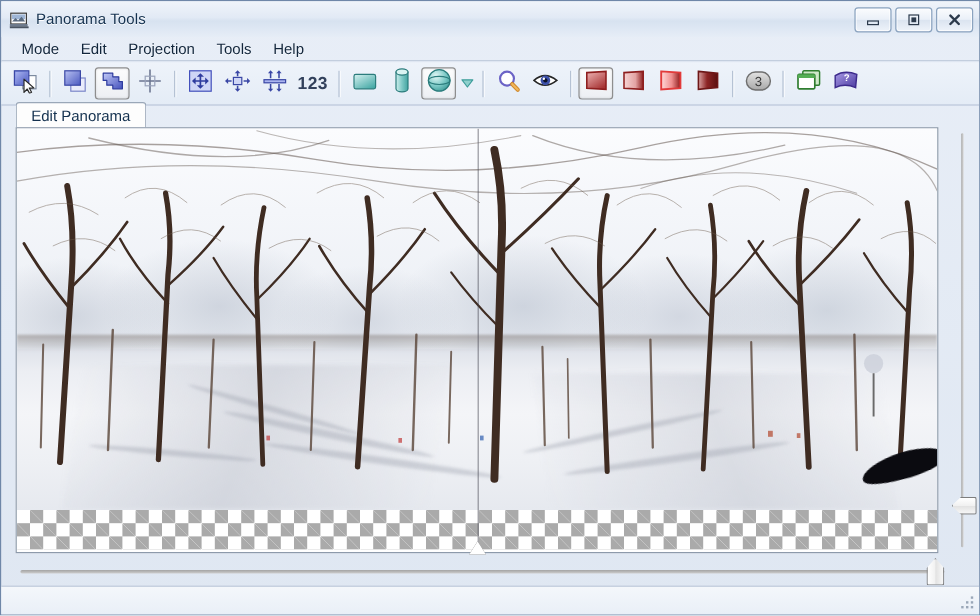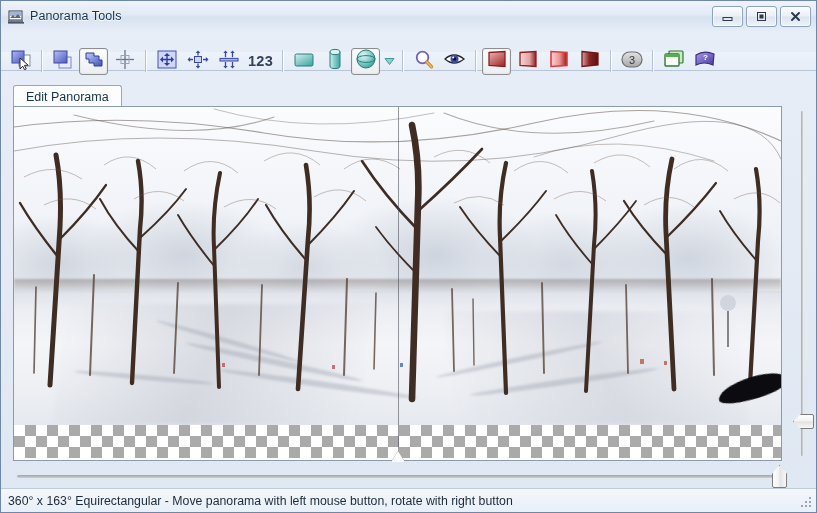--- a/index.html
+++ b/index.html
@@ -54,21 +54,21 @@
     box-sizing: border-box;
     border-bottom: 1px solid #c3cede;
   }
   .menuitem {
     font-size: 12.5px; color: #12263c; padding: 1px 9px; cursor: default;
     text-shadow: 0 1px 0 rgba(255,255,255,.8);
   }
 
   
   .toolbar {
-    position: absolute; left: 0; top: 51px; right: 0; height: 19px;
+    position: absolute; left: 0; top: 51px; right: 0; height: 36px;
     display: flex; align-items: center;
     padding-left: 4px;
     box-sizing: border-box;
     background: linear-gradient(to bottom, #eef3fa 0%, #e4ecf6 100%);
     border-bottom: 1px solid #b9c6d9;
   }
   .tbtn {
     width: 29px; height: 27px;
     display: flex; align-items: center; justify-content: center;
     margin: 0 1px;
@@ -282,20 +282,27 @@
         </svg>
       </div>
       <div class="wbtn">
         <svg width="13" height="11" viewBox="0 0 13 11">
           <path d="M3 2 L10 9 M10 2 L3 9" stroke="#2c3a4c" stroke-width="2" stroke-linecap="round"></path>
         </svg>
       </div>
     </div>
   </div>
 
+  <div class="menubar">
+    <div class="menuitem">Mode</div>
+    <div class="menuitem">Edit</div>
+    <div class="menuitem">Projection</div>
+    <div class="menuitem">Tools</div>
+    <div class="menuitem">Help</div>
+  </div>
 
   <div class="toolbar">
 
     <div class="tbtn">
       <span>
         <svg width="22" height="21" viewBox="0 0 22 21">
           <rect x="9" y="6" width="11" height="11" fill="#ffffff" stroke="#7d8ba0" stroke-width="1"></rect>
           <rect x="2" y="2" width="12" height="12" fill="#7f8fe0" stroke="#3a47a5" stroke-width="1"></rect>
           <rect x="3" y="3" width="10" height="10" fill="url(#g1)"></rect>
           <defs>
@@ -710,21 +717,20 @@
     <div class="track"></div>
     <div class="thumb" style="top:303px;"></div>
   </div>
 
   <div class="hslider">
     <div class="track"></div>
     <div class="thumb" style="left:755px;"></div>
   </div>
 
   <div class="statusbar">
-    <span class="status-text">360° x 163° Equirectangular - Move panorama with left mouse button, rotate with right button</span>
     <span class="grip">
       <svg width="14" height="14" viewBox="0 0 14 14">
         <g fill="#9aa7b8">
           <rect x="10" y="10" width="2" height="2"></rect>
           <rect x="6" y="10" width="2" height="2"></rect>
           <rect x="10" y="6" width="2" height="2"></rect>
           <rect x="2" y="10" width="2" height="2"></rect>
           <rect x="6" y="6" width="2" height="2"></rect>
           <rect x="10" y="2" width="2" height="2"></rect>
         </g>

